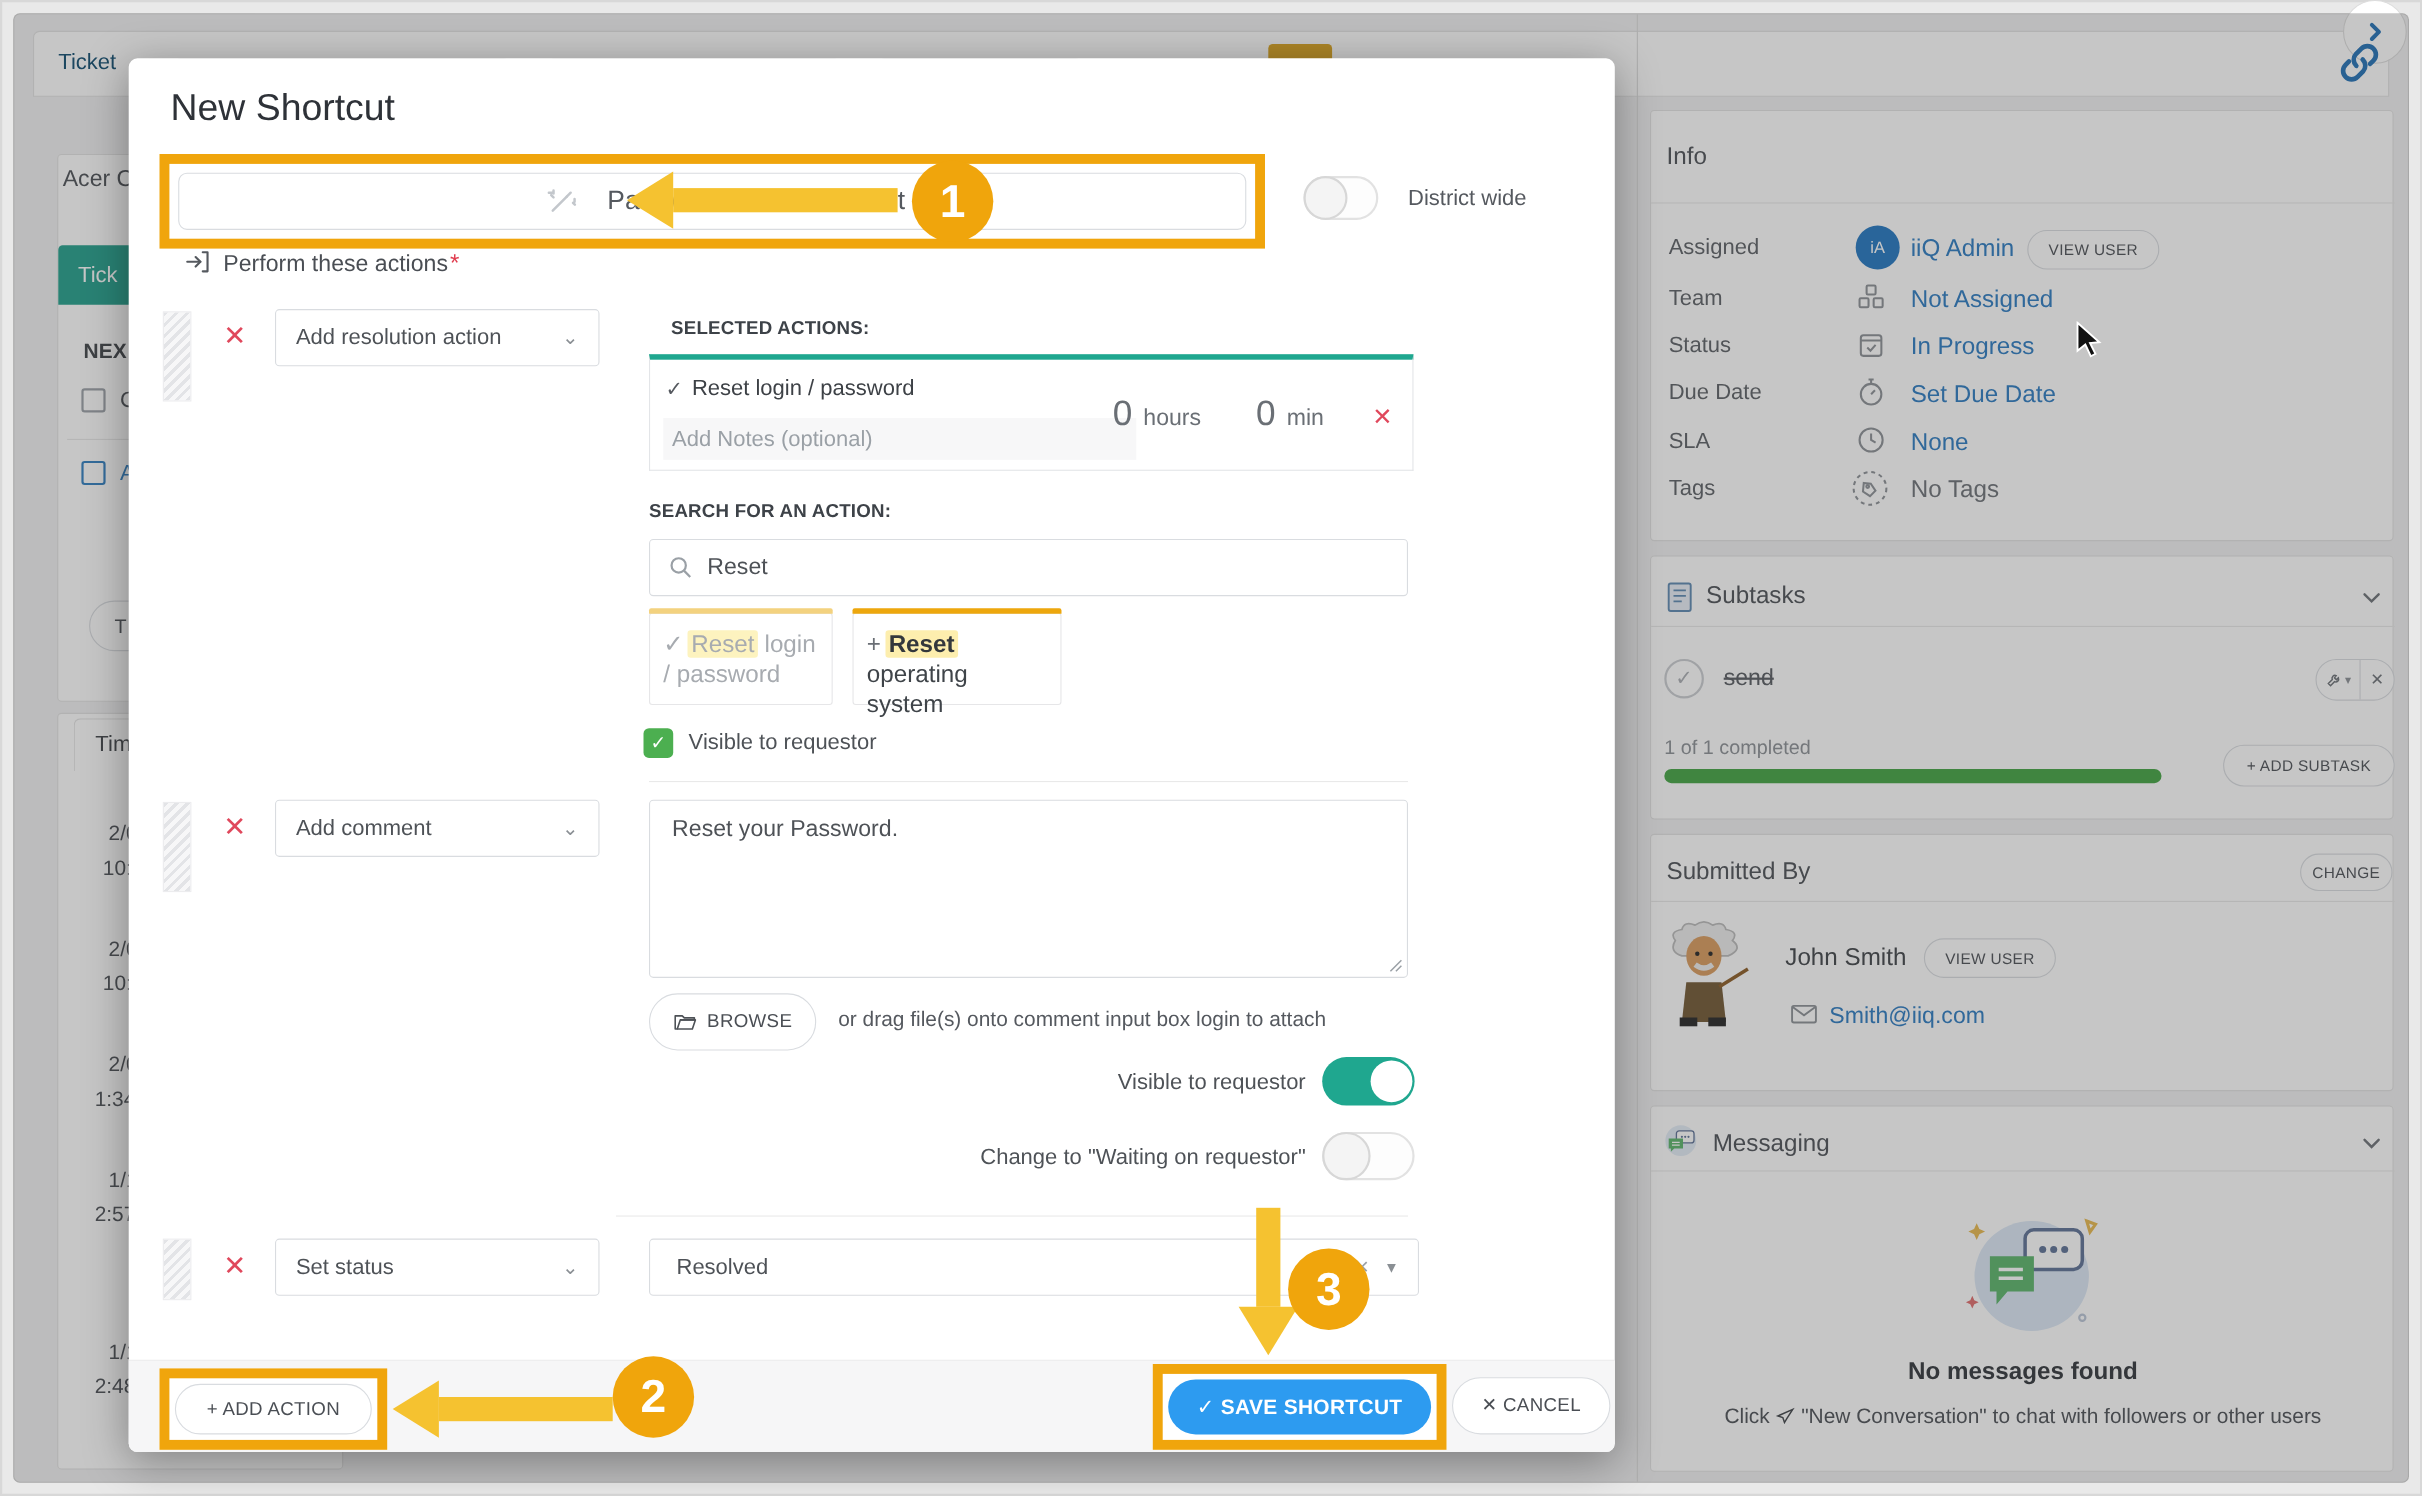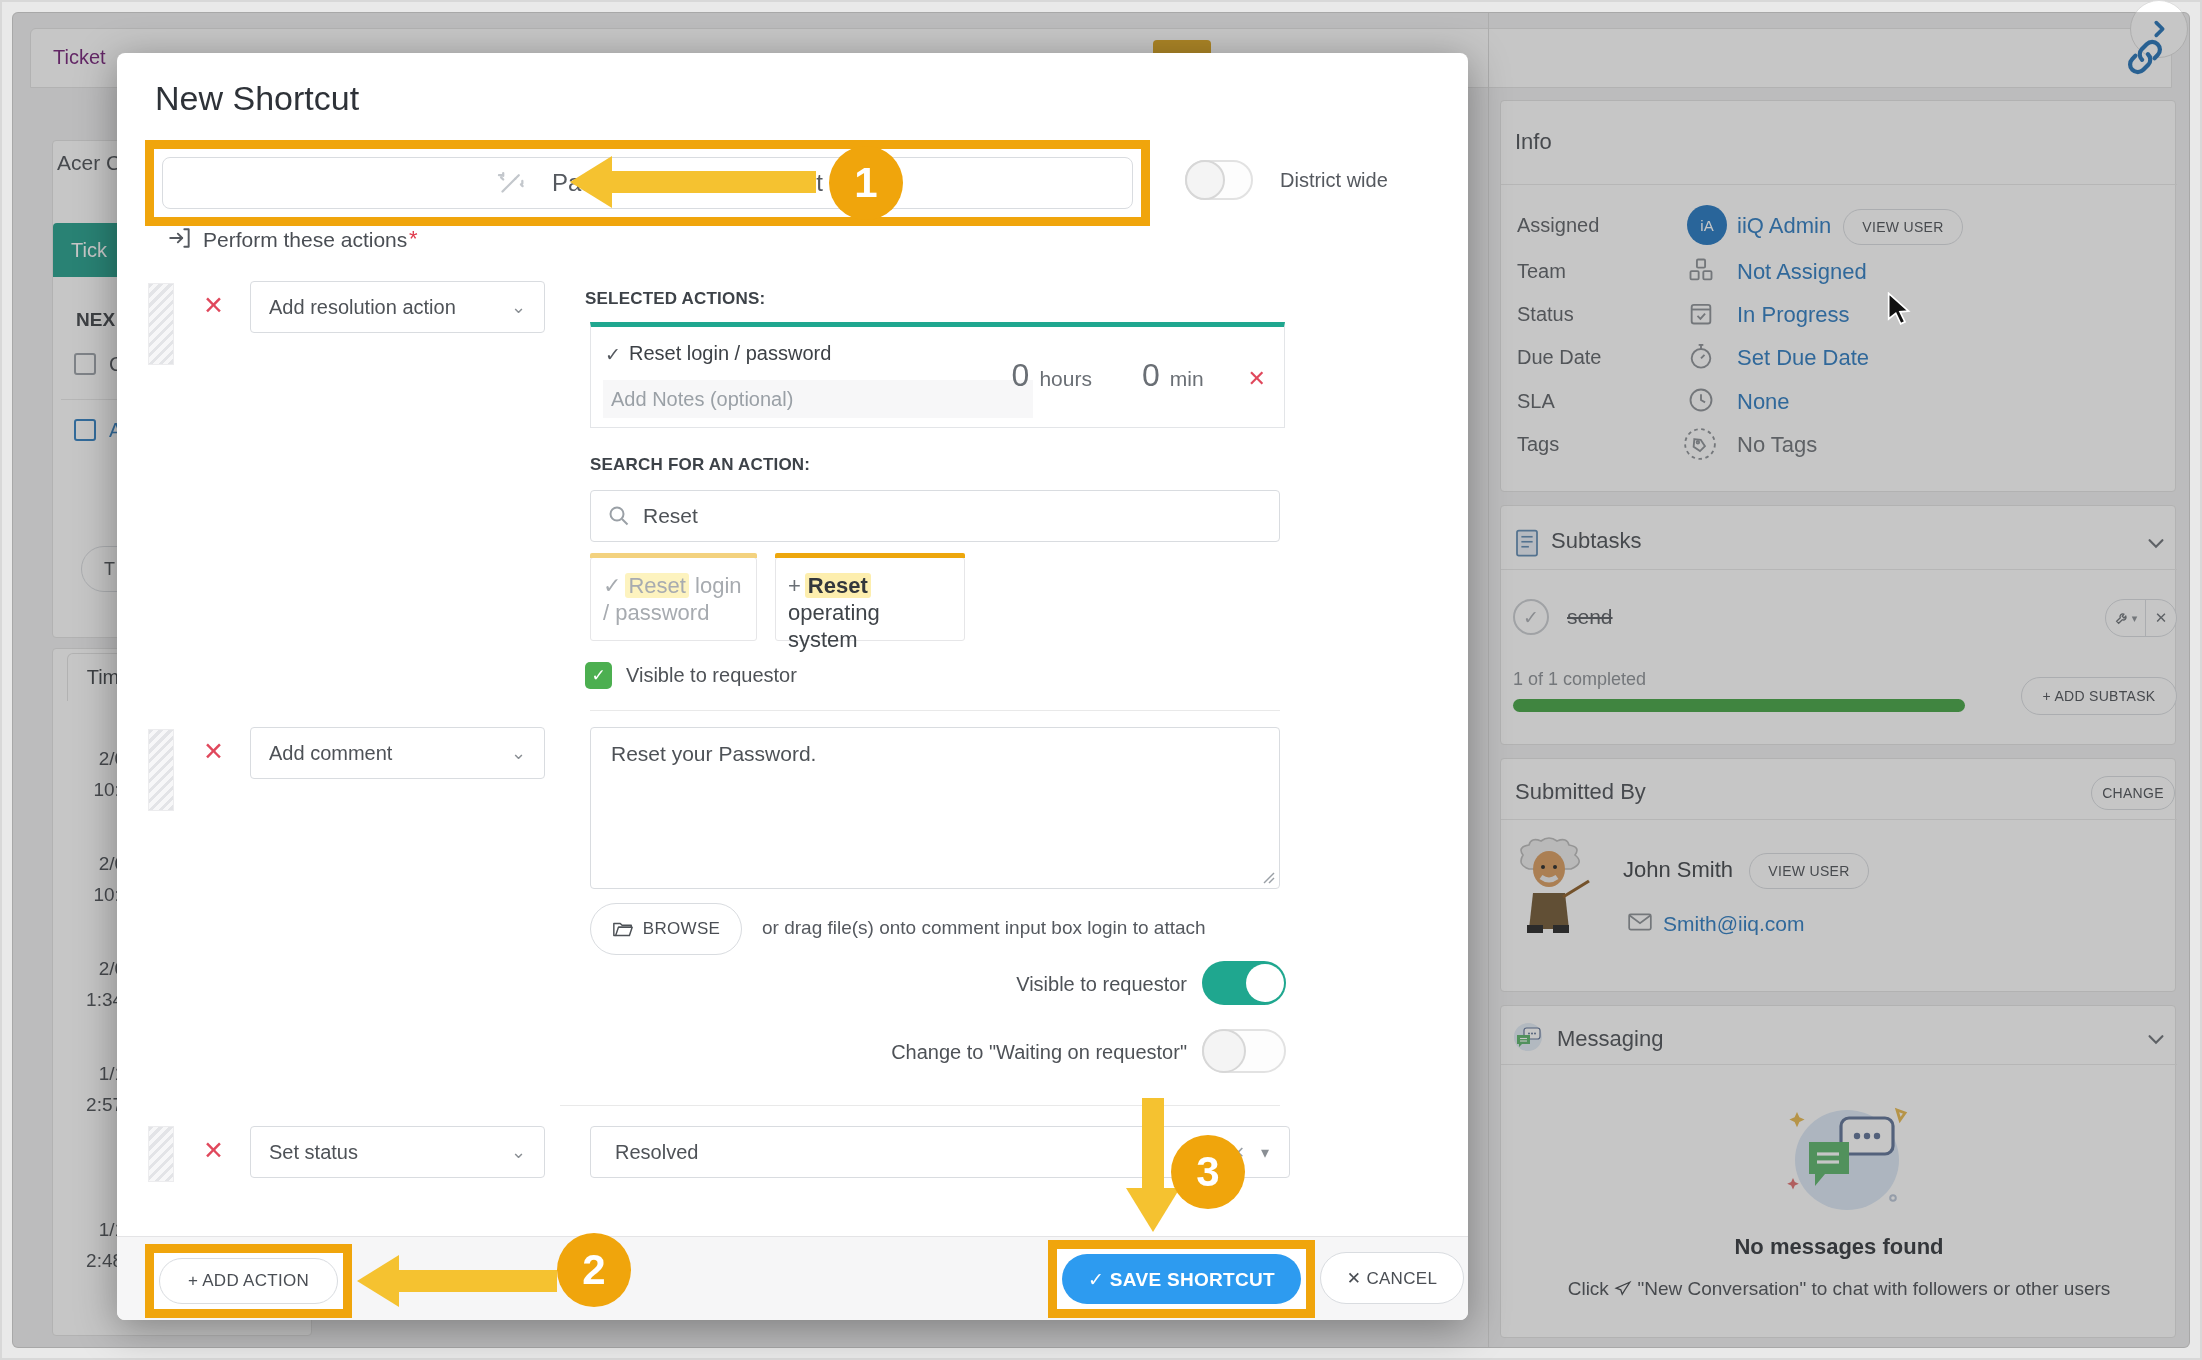--- a/index.html
+++ b/index.html
@@ -52,21 +52,21 @@
   .row-label{font-size:20px;color:#5a5e63;}
   .ticon{position:absolute;color:#8a8f94;}
 </style>
 </head>
 <body>
 
 <div class="screen">
   <div class="app"></div>
 
   <div class="card" style="left:30px;top:28px;width:2142px;height:60px;border-radius:6px 6px 0 0;">
-    <span class="abs" style="left:22px;top:17px;font-size:20px;color:#701a75;">Ticket</span>
+    <span class="abs" style="left:22px;top:17px;font-size:20px;color:#0c4a6e;">Ticket</span>
     <div class="abs" style="left:130px;top:24px;width:300px;height:12px;background:#e3e3e3;border-radius:3px;"></div>
     <div class="abs" style="left:470px;top:24px;width:260px;height:12px;background:#e7e7e7;border-radius:3px;"></div>
     <div class="abs" style="left:770px;top:24px;width:180px;height:12px;background:#e3e3e3;border-radius:3px;"></div>
   </div>
 
   <div class="abs" style="left:1153px;top:40px;width:58px;height:14px;background:#d9a11a;border-radius:4px 4px 0 0;"></div>
 
   <div class="abs" style="left:2130px;top:0px;width:58px;height:58px;background:#fff;border:1px solid #ddd;border-radius:50%;display:flex;align-items:center;justify-content:center;">
     <svg width="22" height="22" viewBox="0 0 24 24" fill="none" stroke="#1f6fb5" stroke-width="4" stroke-linecap="round" stroke-linejoin="round">
         <polyline points="9,5 16,12 9,19"></polyline>
@@ -310,21 +310,21 @@
     <span style="position:absolute;left:86px;top:175px;font-size:21px;color:#4a4e54;">Perform these actions</span>
     <span style="position:absolute;left:292px;top:173px;font-size:22px;color:#e03c4e;">*</span>
 
     <div class="hatch abs" style="left:31px;top:230px;width:26px;height:82px;"></div>
     <span style="position:absolute;left:86px;top:238px;font-size:25px;color:var(--red);">✕</span>
     <div class="dropdown" style="left:133px;top:228px;width:295px;height:52px;">
       <span>Add resolution action</span>
       <span class="chev">⌄</span>
     </div>
 
-    <div class="uppercase-label abs" style="left:468px;top:236px;">SELECTED ACTIONS:</div>
+    <div class="uppercase-label abs" style="left:493px;top:236px;">SELECTED ACTIONS:</div>
     <div class="abs" style="left:473px;top:269px;width:695px;height:106px;background:#fff;border:1px solid #e3e5e8;border-top:5px solid var(--teal);">
       <span style="position:absolute;left:14px;top:16px;font-size:19px;color:#55595f;">✓</span>
       <span style="position:absolute;left:38px;top:15px;font-size:20px;color:#3d4146;">Reset login / password</span>
       <div style="position:absolute;left:12px;top:53px;width:430px;height:38px;background:#f7f7f8;color:#9aa0a6;font-size:20px;display:flex;align-items:center;padding-left:8px;">
         <span>Add Notes (optional)</span>
       </div>
       <div style="position:absolute;right:18px;top:30px;display:flex;align-items:baseline;gap:10px;">
         <span style="font-size:32px;color:#6a6f75;">0</span>
         <span style="font-size:21px;color:#6a6f75;">hours</span>
         <span style="font-size:32px;color:#6a6f75;margin-left:40px;">0</span>

